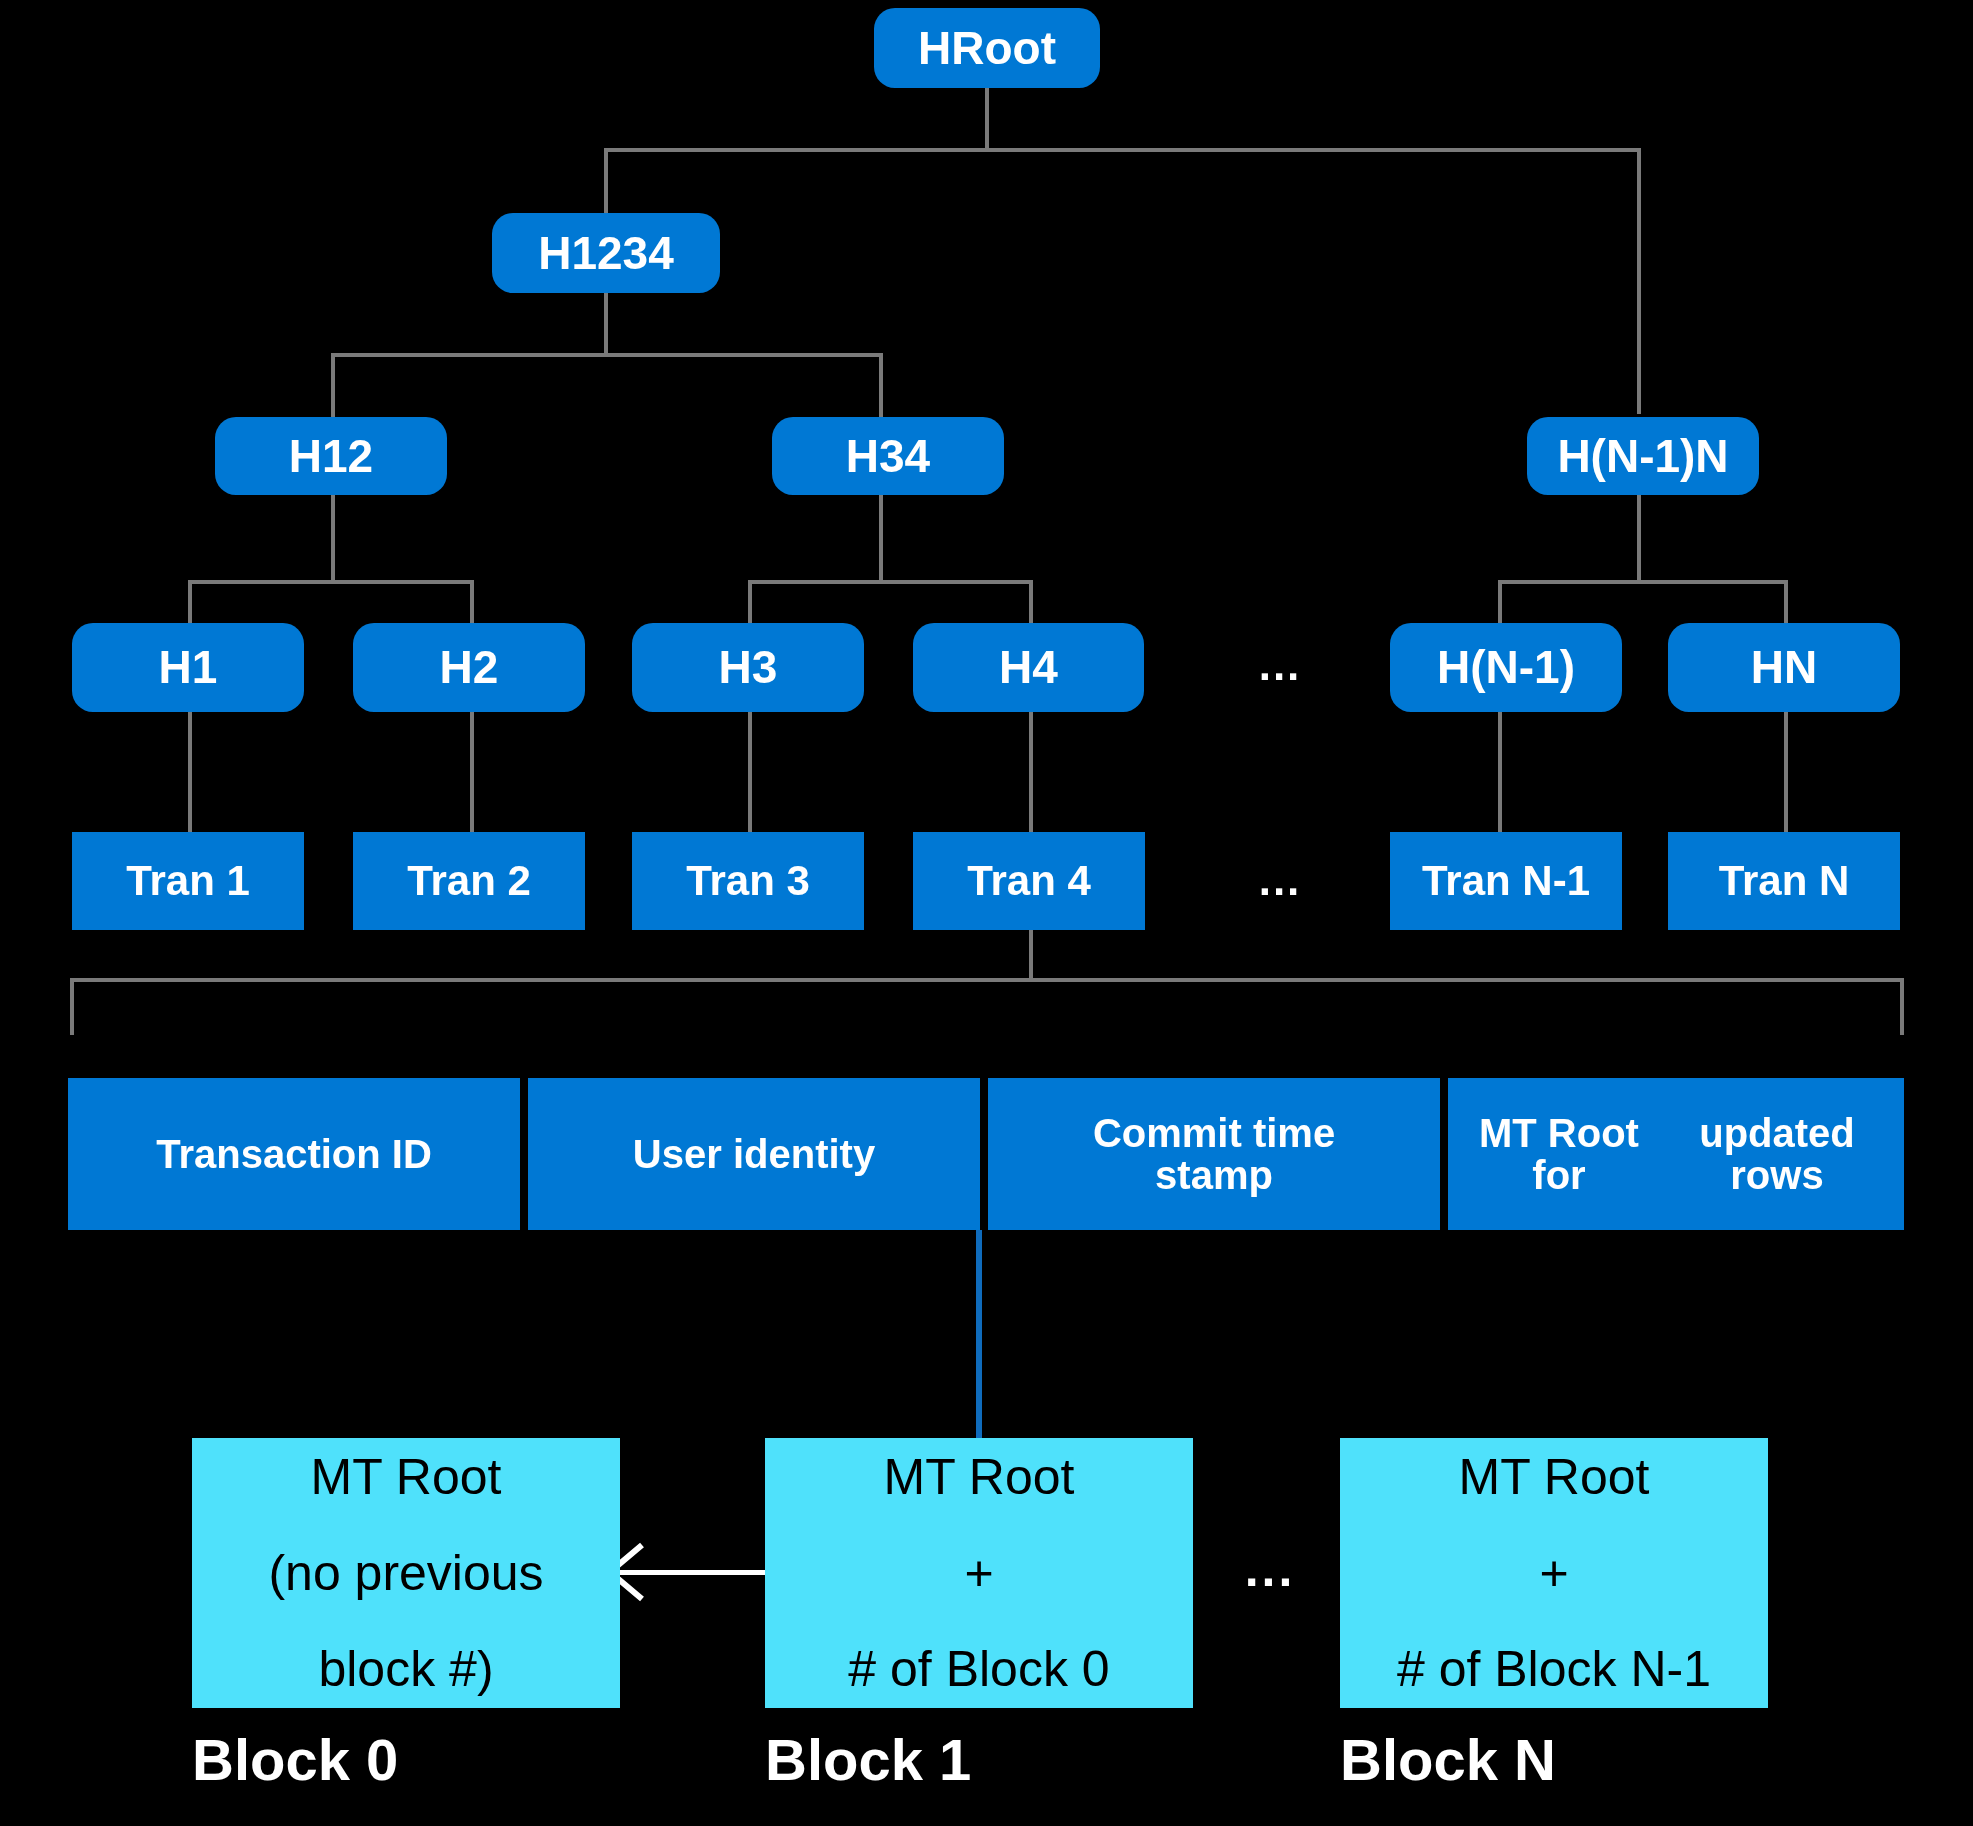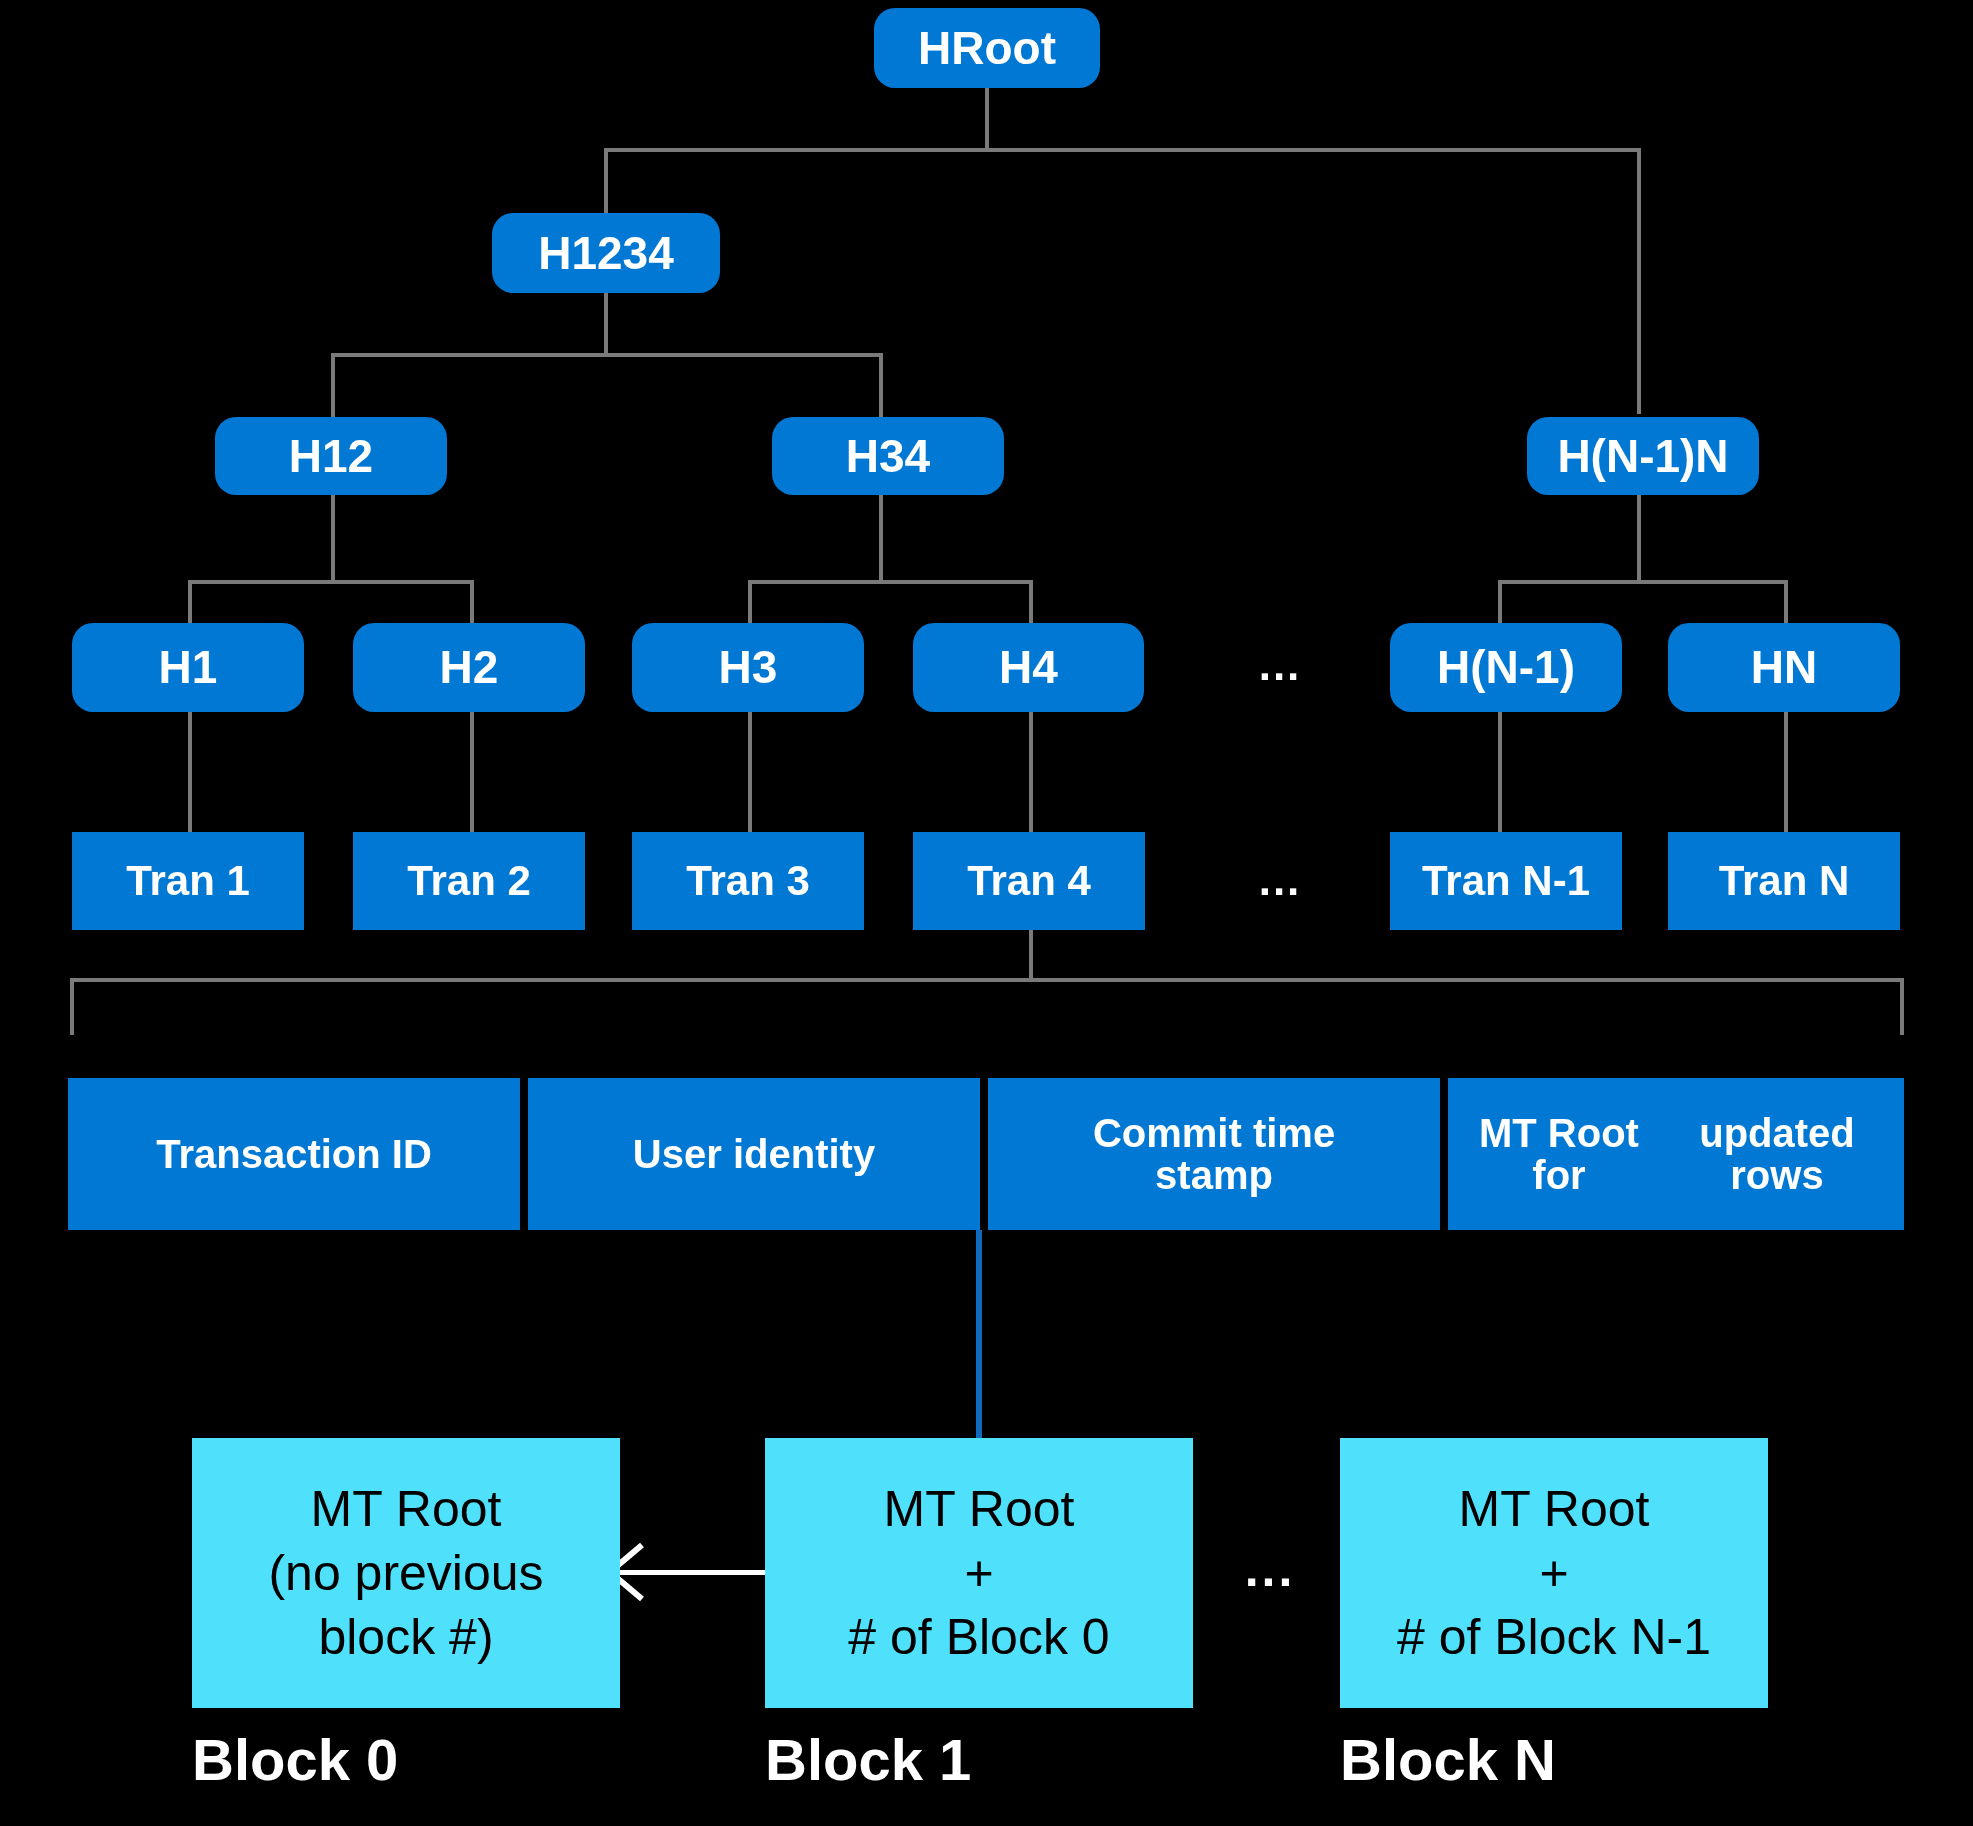--- a/index.html
+++ b/index.html
@@ -41,20 +41,21 @@
     color: #000000;
     display: flex;
     flex-direction: column;
     align-items: center;
     justify-content: center;
     text-align: center;
     font-size: 50px;
     line-height: 1.28;
     box-sizing: border-box;
     z-index: 3;
+    gap: 32px;
   }
   .block-node .ln { display: block; white-space: nowrap; }
   .block-label {
     position: absolute;
     color: #FFFFFF;
     font-size: 58px;
     font-weight: bold;
     text-align: left;
     z-index: 3;
   }

